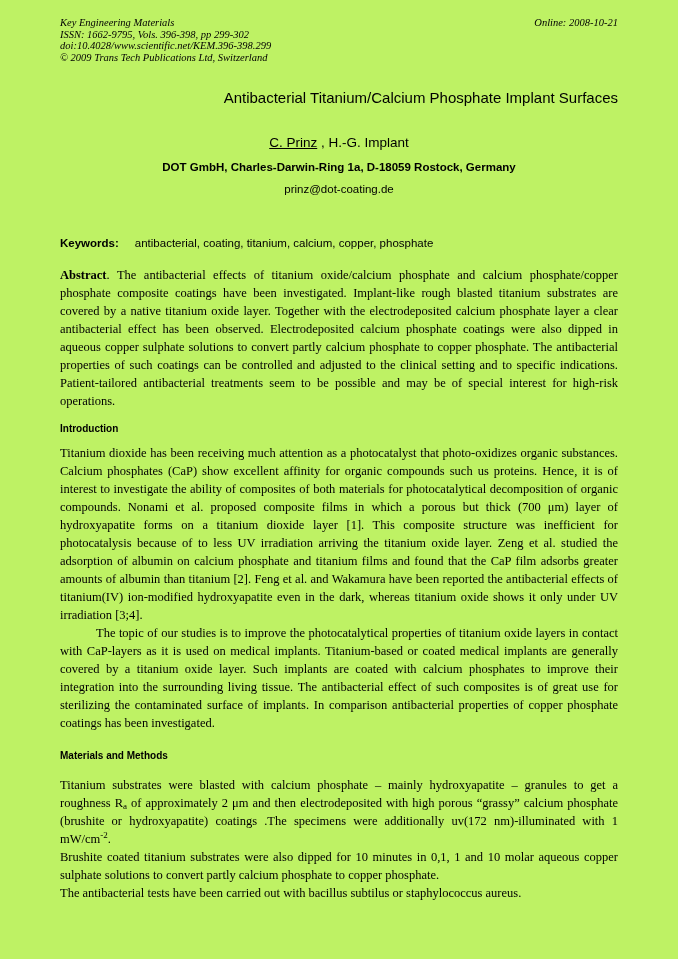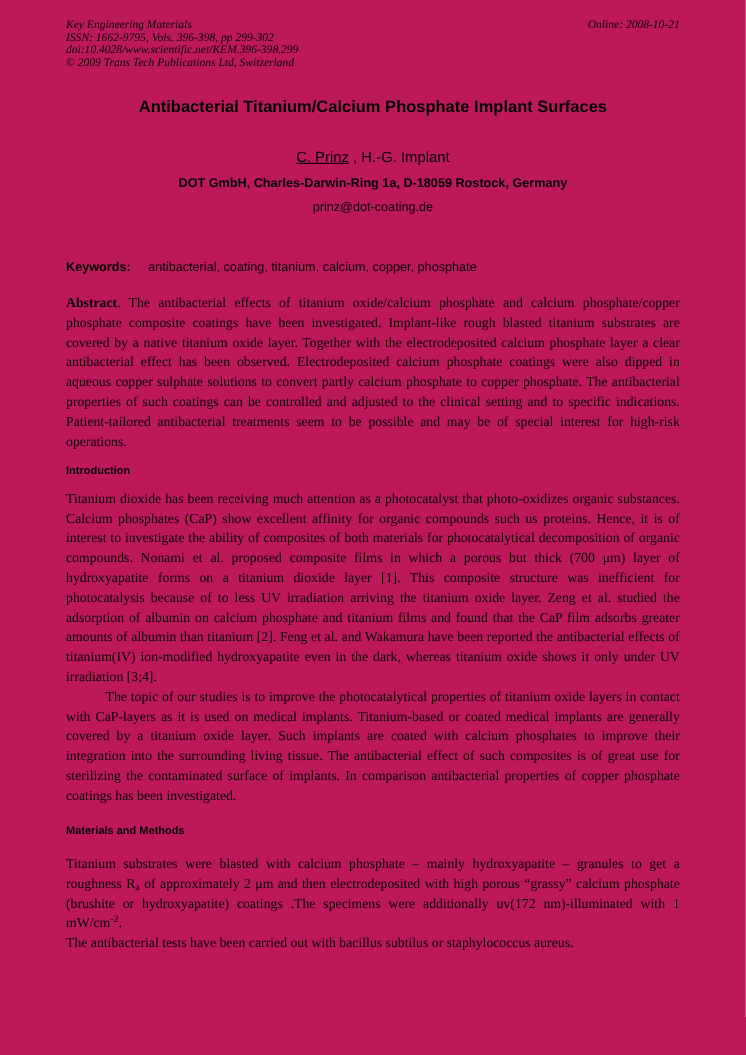--- a/index.html
+++ b/index.html
@@ -1,43 +1,43 @@
 <!DOCTYPE html>
 <html><head>
 <meta charset="utf-8">
 <style>
   html, body { margin: 0; padding: 0; background: #e8e8e8; }
   .page {
     position: relative;
     width: 678px;
     height: 959px;
     margin: 0 auto;
-    background: #be185d;
+    background: #bef264;
     color: #000000;
     box-sizing: border-box;
     padding: 17px 60px 0 60px;
     overflow: hidden;
   }
   
   .hdr {
     font-family: "Liberation Serif", "DejaVu Serif", serif;
     font-style: italic;
     font-size: 10.5px;
     line-height: 11.6px;
     color: #000000;
   }
   .hdr-row { display: flex; justify-content: space-between; }
 
   
   .title {
     font-family: "Liberation Sans", "DejaVu Sans", sans-serif;
-    font-weight: bold;
+    font-weight: normal;
     font-size: 15px;
     line-height: 18px;
-    text-align: center;
+    text-align: right;
     margin: 26px 0 0 0;
   }
   .authors {
     font-family: "Liberation Sans", "DejaVu Sans", sans-serif;
     font-size: 13.5px;
     line-height: 16px;
     text-align: center;
     margin-top: 28px;
   }
   .u { text-decoration: underline; }
@@ -114,16 +114,17 @@
   <h2 class="sec sec-intro">Introduction</h2>
 
   <p class="body-p">Titanium dioxide has been receiving much attention as a photocatalyst that photo-oxidizes organic substances. Calcium phosphates (CaP) show excellent affinity for organic compounds such us proteins. Hence, it is of interest to investigate the ability of composites of both materials for photocatalytical decomposition of organic compounds. Nonami et al. proposed composite films in which a porous but thick (700 μm) layer of hydroxyapatite forms on a titanium dioxide layer [1]. This composite structure was inefficient for photocatalysis because of to less UV irradiation arriving the titanium oxide layer. Zeng et al. studied the adsorption of albumin on calcium phosphate and titanium films and found that the CaP film adsorbs greater amounts of albumin than titanium [2]. Feng et al. and Wakamura have been reported the antibacterial effects of titanium(IV) ion-modified hydroxyapatite even in the dark, whereas titanium oxide shows it only under UV irradiation [3;4].</p>
 
   <p class="body-p indent">The topic of our studies is to improve the photocatalytical properties of titanium oxide layers in contact with CaP-layers as it is used on medical implants. Titanium-based or coated medical implants are generally covered by a titanium oxide layer. Such implants are coated with calcium phosphates to improve their integration into the surrounding living tissue. The antibacterial effect of such composites is of great use for sterilizing the contaminated surface of implants. In comparison antibacterial properties of copper phosphate coatings has been investigated.</p>
 
   <h2 class="sec sec-mm">Materials and Methods</h2>
 
   <p class="body-p"><span>Titanium substrates were blasted with calcium phosphate – mainly hydroxyapatite – granules to get a roughness R</span><sub class="rsub">a</sub><span> of approximately 2 μm and then electrodeposited with high porous “grassy” calcium phosphate (brushite or hydroxyapatite) coatings .The specimens were additionally uv(172 nm)-illuminated with 1 mW/cm</span><sup class="rsup">-2</sup><span>.</span></p>
 
+  <p class="body-p">Brushite coated titanium substrates were also dipped for 10 minutes in 0,1, 1 and 10 molar aqueous copper sulphate solutions to convert partly calcium phosphate to copper phosphate.</p>
 
   <p class="body-p">The antibacterial tests have been carried out with bacillus subtilus or staphylococcus aureus.</p>
 
 </div>
 
 </body></html>

